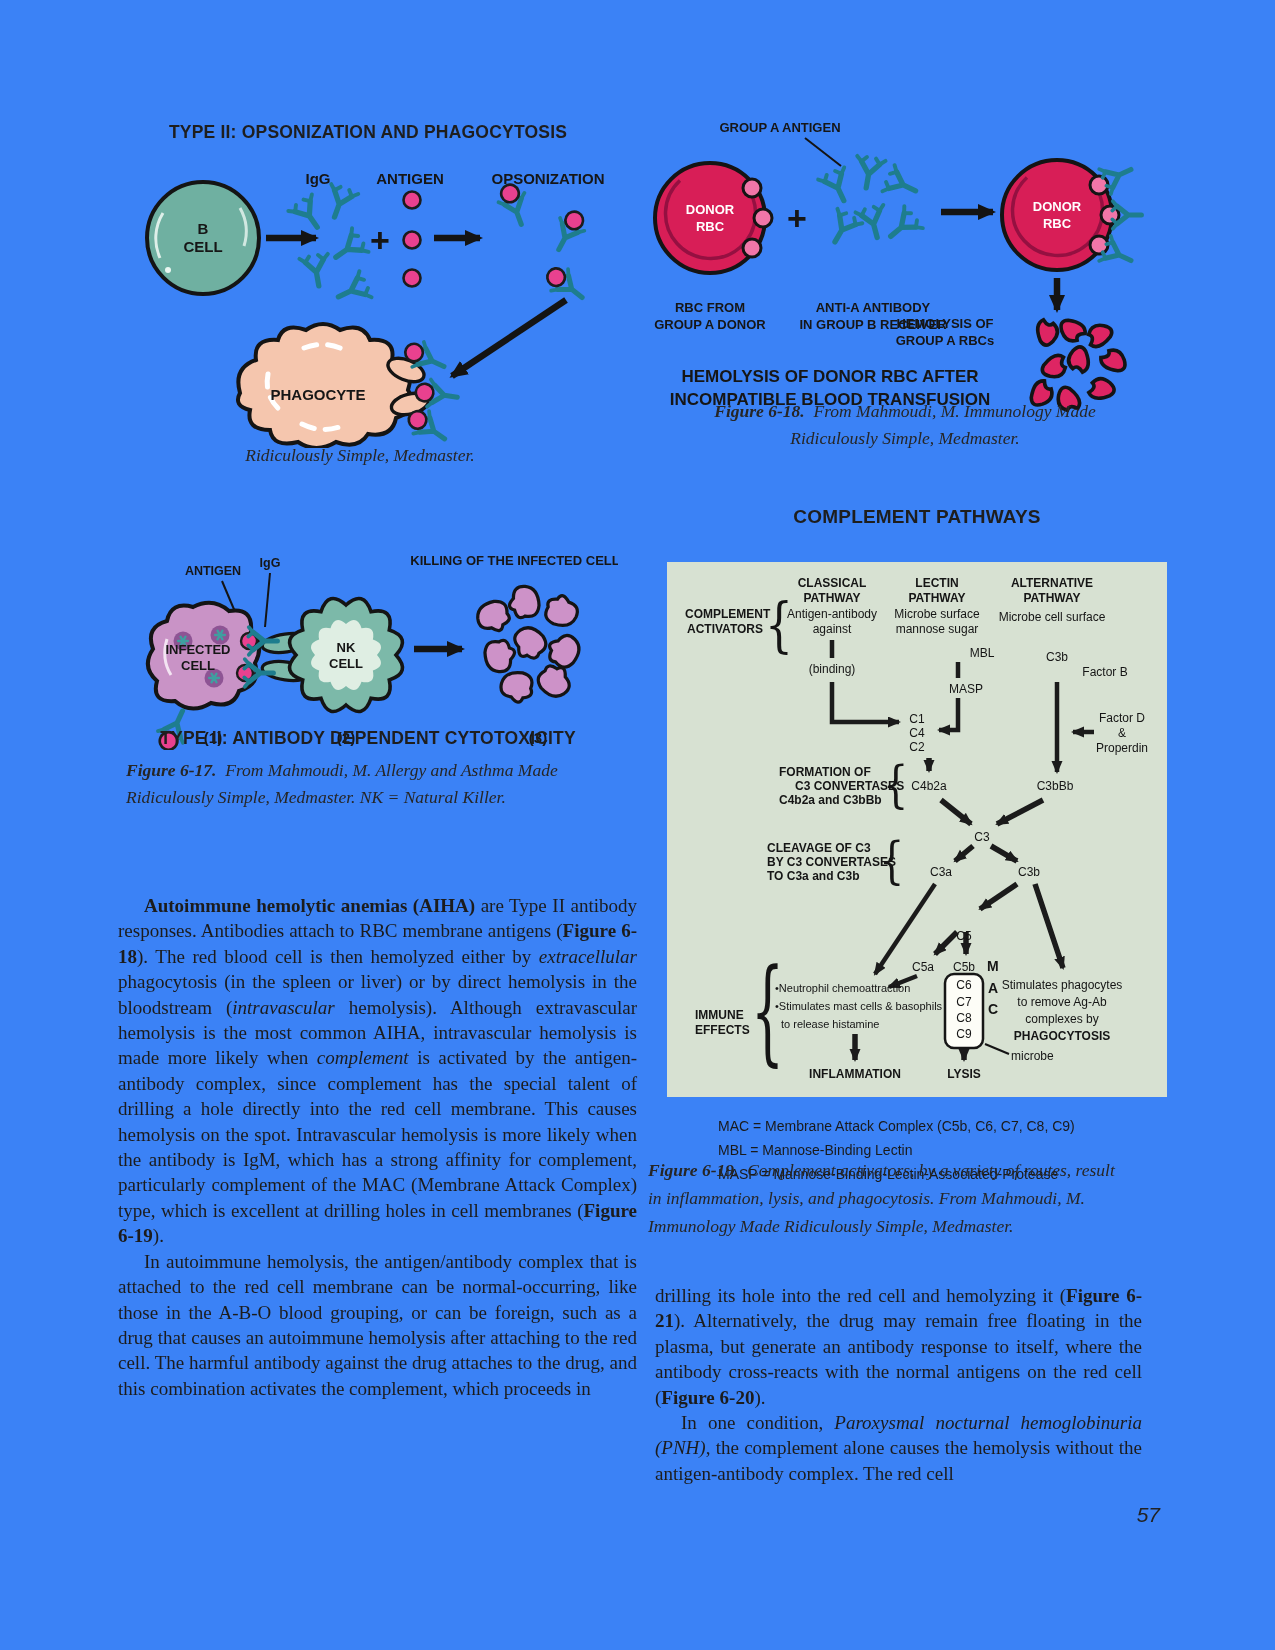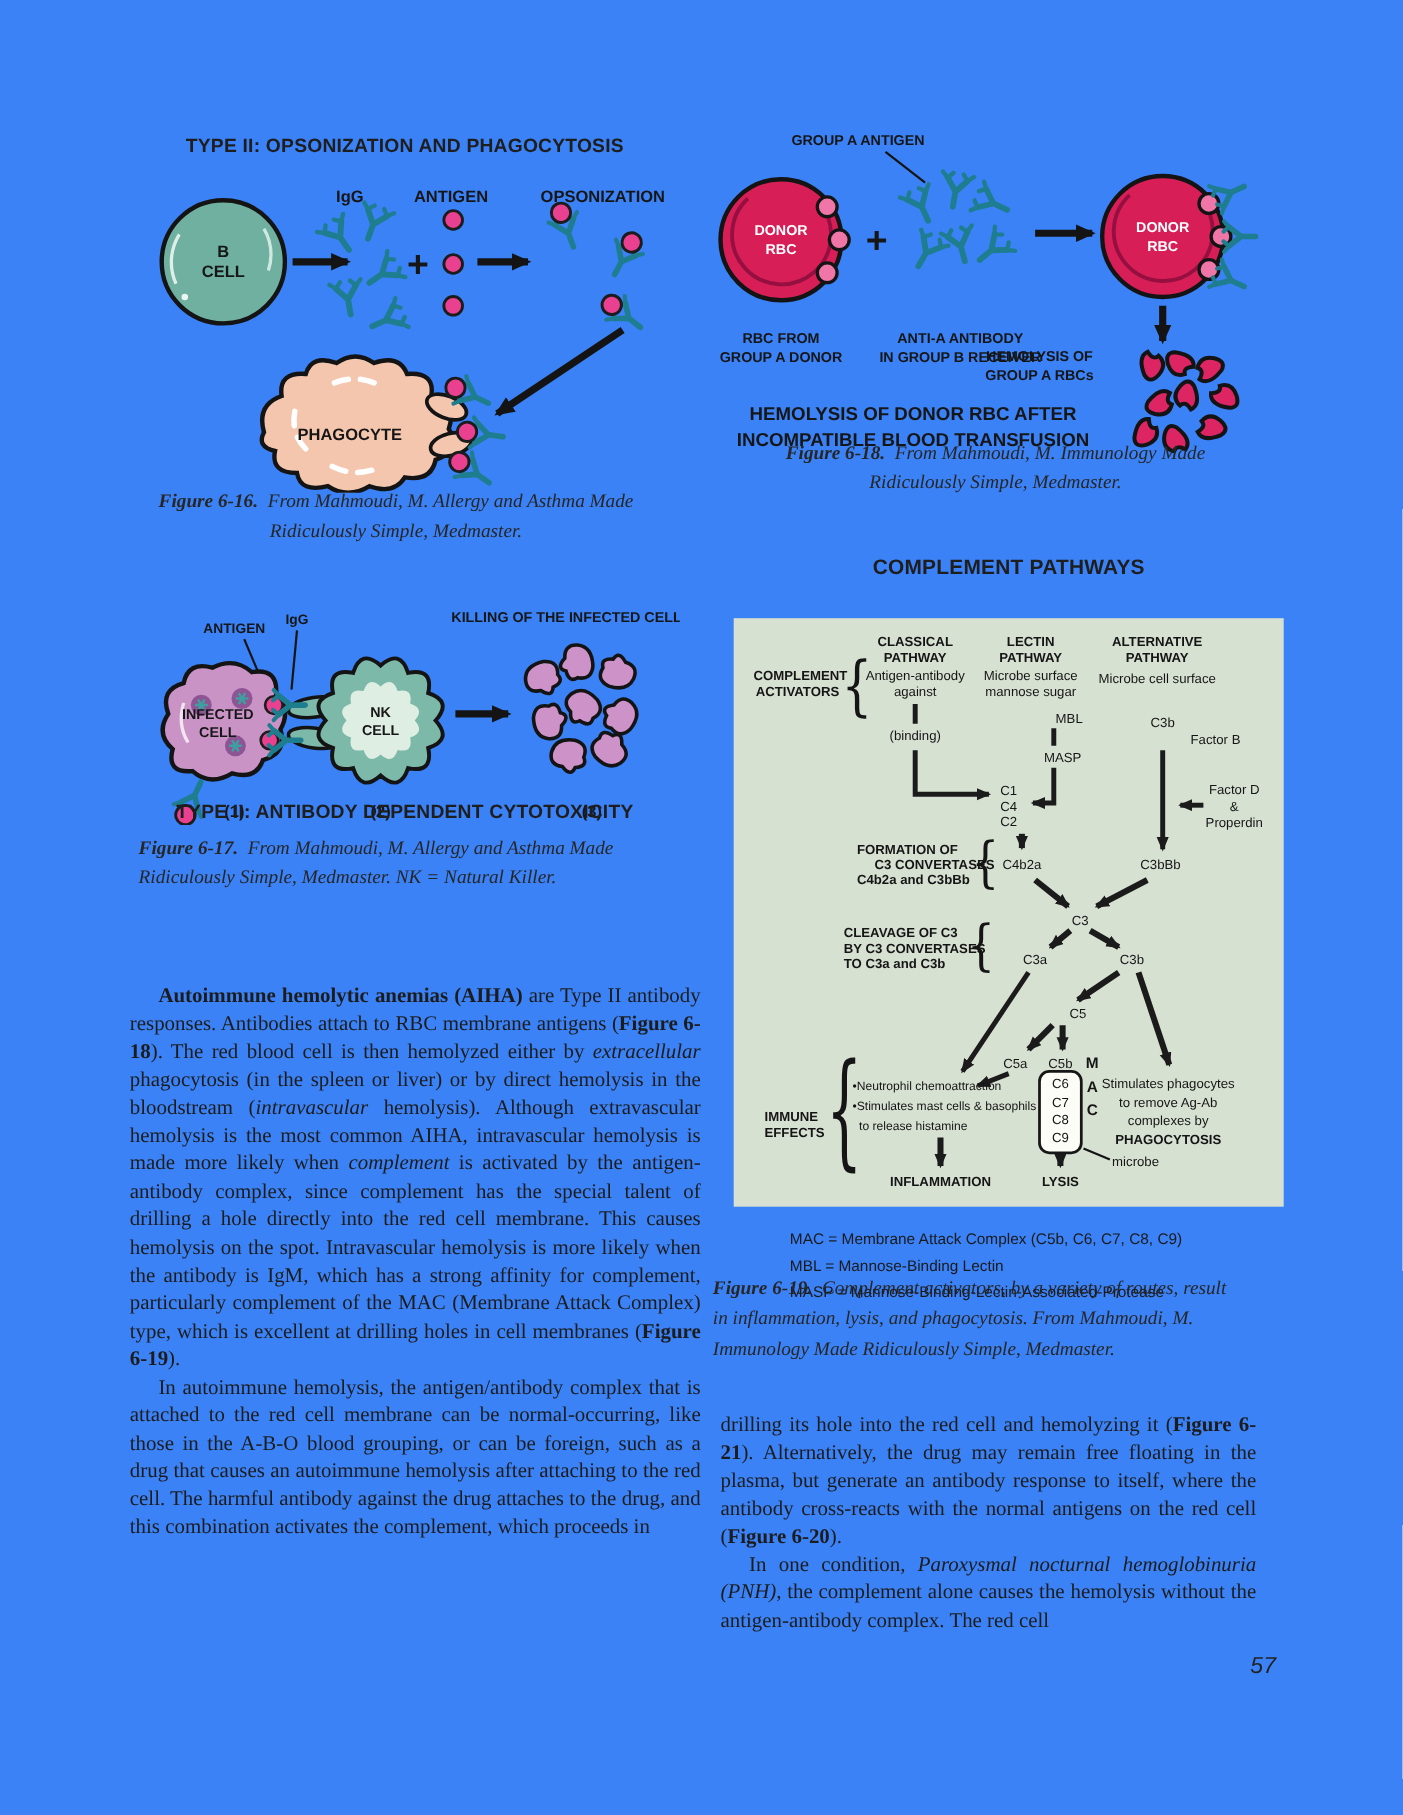--- a/index.html
+++ b/index.html
@@ -132,21 +132,20 @@
         <path d="M-26,36 Q-6,46 14,38" stroke="#ffffff" stroke-width="5" stroke-linecap="round" stroke-dasharray="13 11" fill="none"></path>
       </g>
       <text class="tc fb15" x="200" y="252">PHAGOCYTE</text>
       <use href="#cplx" transform="translate(312,212) rotate(-65) scale(1.1)"></use>
       <use href="#cplx" transform="translate(324,247) rotate(-82) scale(1.1)"></use>
       <use href="#cplx" transform="translate(314,282) rotate(-55) scale(1.1)"></use>
     </g>
   </svg>
 
   <div class="abs caption capcenter" style="left:100px;top:442px;width:520px;">
-    <div><span class="captag">Figure 6-16.</span><span>&nbsp; From Mahmoudi, M. Allergy and Asthma Made</span></div>
     <div>Ridiculously Simple, Medmaster.</div>
   </div>
 
   <svg class="abs" style="left:645px;top:110px;" width="540" height="302" viewBox="0 0 540 302">
     <text class="tc fb13" x="135" y="22">GROUP A ANTIGEN</text>
     <path class="thin" d="M160,28 L196,56"></path>
 
     <g>
       <circle cx="65" cy="108" r="55" fill="#d81e57" stroke="#141414" stroke-width="4"></circle>
       <path d="M30,75 A45,45 0 1 0 95,70" stroke="#951041" stroke-width="3.5" fill="none" transform="rotate(8 65 108)"></path>
@@ -313,21 +312,21 @@
     <div class="cnode cbold cleft" style="left:20px;top:60px;">ACTIVATORS</div>
     <div class="brace" style="left:98px;top:36px;font-size:44px;transform:scaleY(1.35);">{</div>
 
     <div class="cnode" style="left:165px;top:45px;">Antigen-antibody</div>
     <div class="cnode" style="left:165px;top:60px;">against</div>
     <div class="cnode" style="left:270px;top:45px;">Microbe surface</div>
     <div class="cnode" style="left:270px;top:60px;">mannose sugar</div>
     <div class="cnode" style="left:385px;top:48px;">Microbe cell surface</div>
 
     <div class="cnode" style="left:165px;top:100px;">(binding)</div>
-    <div class="cnode" style="left:281px;top:84px;padding-left:48px;">MBL</div>
+    <div class="cnode" style="left:291px;top:84px;padding-left:48px;">MBL</div>
     <div class="cnode" style="left:299px;top:120px;">MASP</div>
     <div class="cnode" style="left:390px;top:88px;">C3b</div>
     <div class="cnode" style="left:390px;top:103px;margin-left:48px;">Factor B</div>
     <div class="cnode" style="left:455px;top:149px;">Factor D</div>
     <div class="cnode" style="left:455px;top:164px;">&amp;</div>
     <div class="cnode" style="left:455px;top:179px;">Properdin</div>
 
     <div class="cnode" style="left:250px;top:150px;">C1</div>
     <div class="cnode" style="left:250px;top:164px;">C4</div>
     <div class="cnode" style="left:250px;top:178px;">C2</div>
@@ -341,21 +340,21 @@
 
     <div class="cnode" style="left:315px;top:268px;">C3</div>
 
     <div class="cnode cbold cleft" style="left:100px;top:279px;">CLEAVAGE OF C3</div>
     <div class="cnode cbold cleft" style="left:100px;top:293px;">BY C3 CONVERTASES</div>
     <div class="cnode cbold cleft" style="left:100px;top:307px;">TO C3a and C3b</div>
     <div class="brace" style="left:212px;top:276px;font-size:40px;transform:scaleY(1.25);">{</div>
     <div class="cnode" style="left:274px;top:303px;">C3a</div>
     <div class="cnode" style="left:362px;top:303px;">C3b</div>
 
-    <div class="cnode" style="left:297px;top:352px;margin-left:16px;">C5</div>
+    <div class="cnode" style="left:297px;top:367px;">C5</div>
     <div class="cnode" style="left:256px;top:398px;">C5a</div>
     <div class="cnode" style="left:297px;top:398px;">C5b</div>
 
     <div class="cnode cbold cleft" style="left:320px;top:397px;font-size:14px;">M</div>
     <div class="cnode cbold cleft" style="left:321px;top:419px;font-size:14px;">A</div>
     <div class="cnode cbold cleft" style="left:321px;top:440px;font-size:14px;">C</div>
     <div class="cnode" style="left:297px;top:416px;">C6</div>
     <div class="cnode" style="left:297px;top:433px;">C7</div>
     <div class="cnode" style="left:297px;top:449px;">C8</div>
     <div class="cnode" style="left:297px;top:465px;">C9</div>

